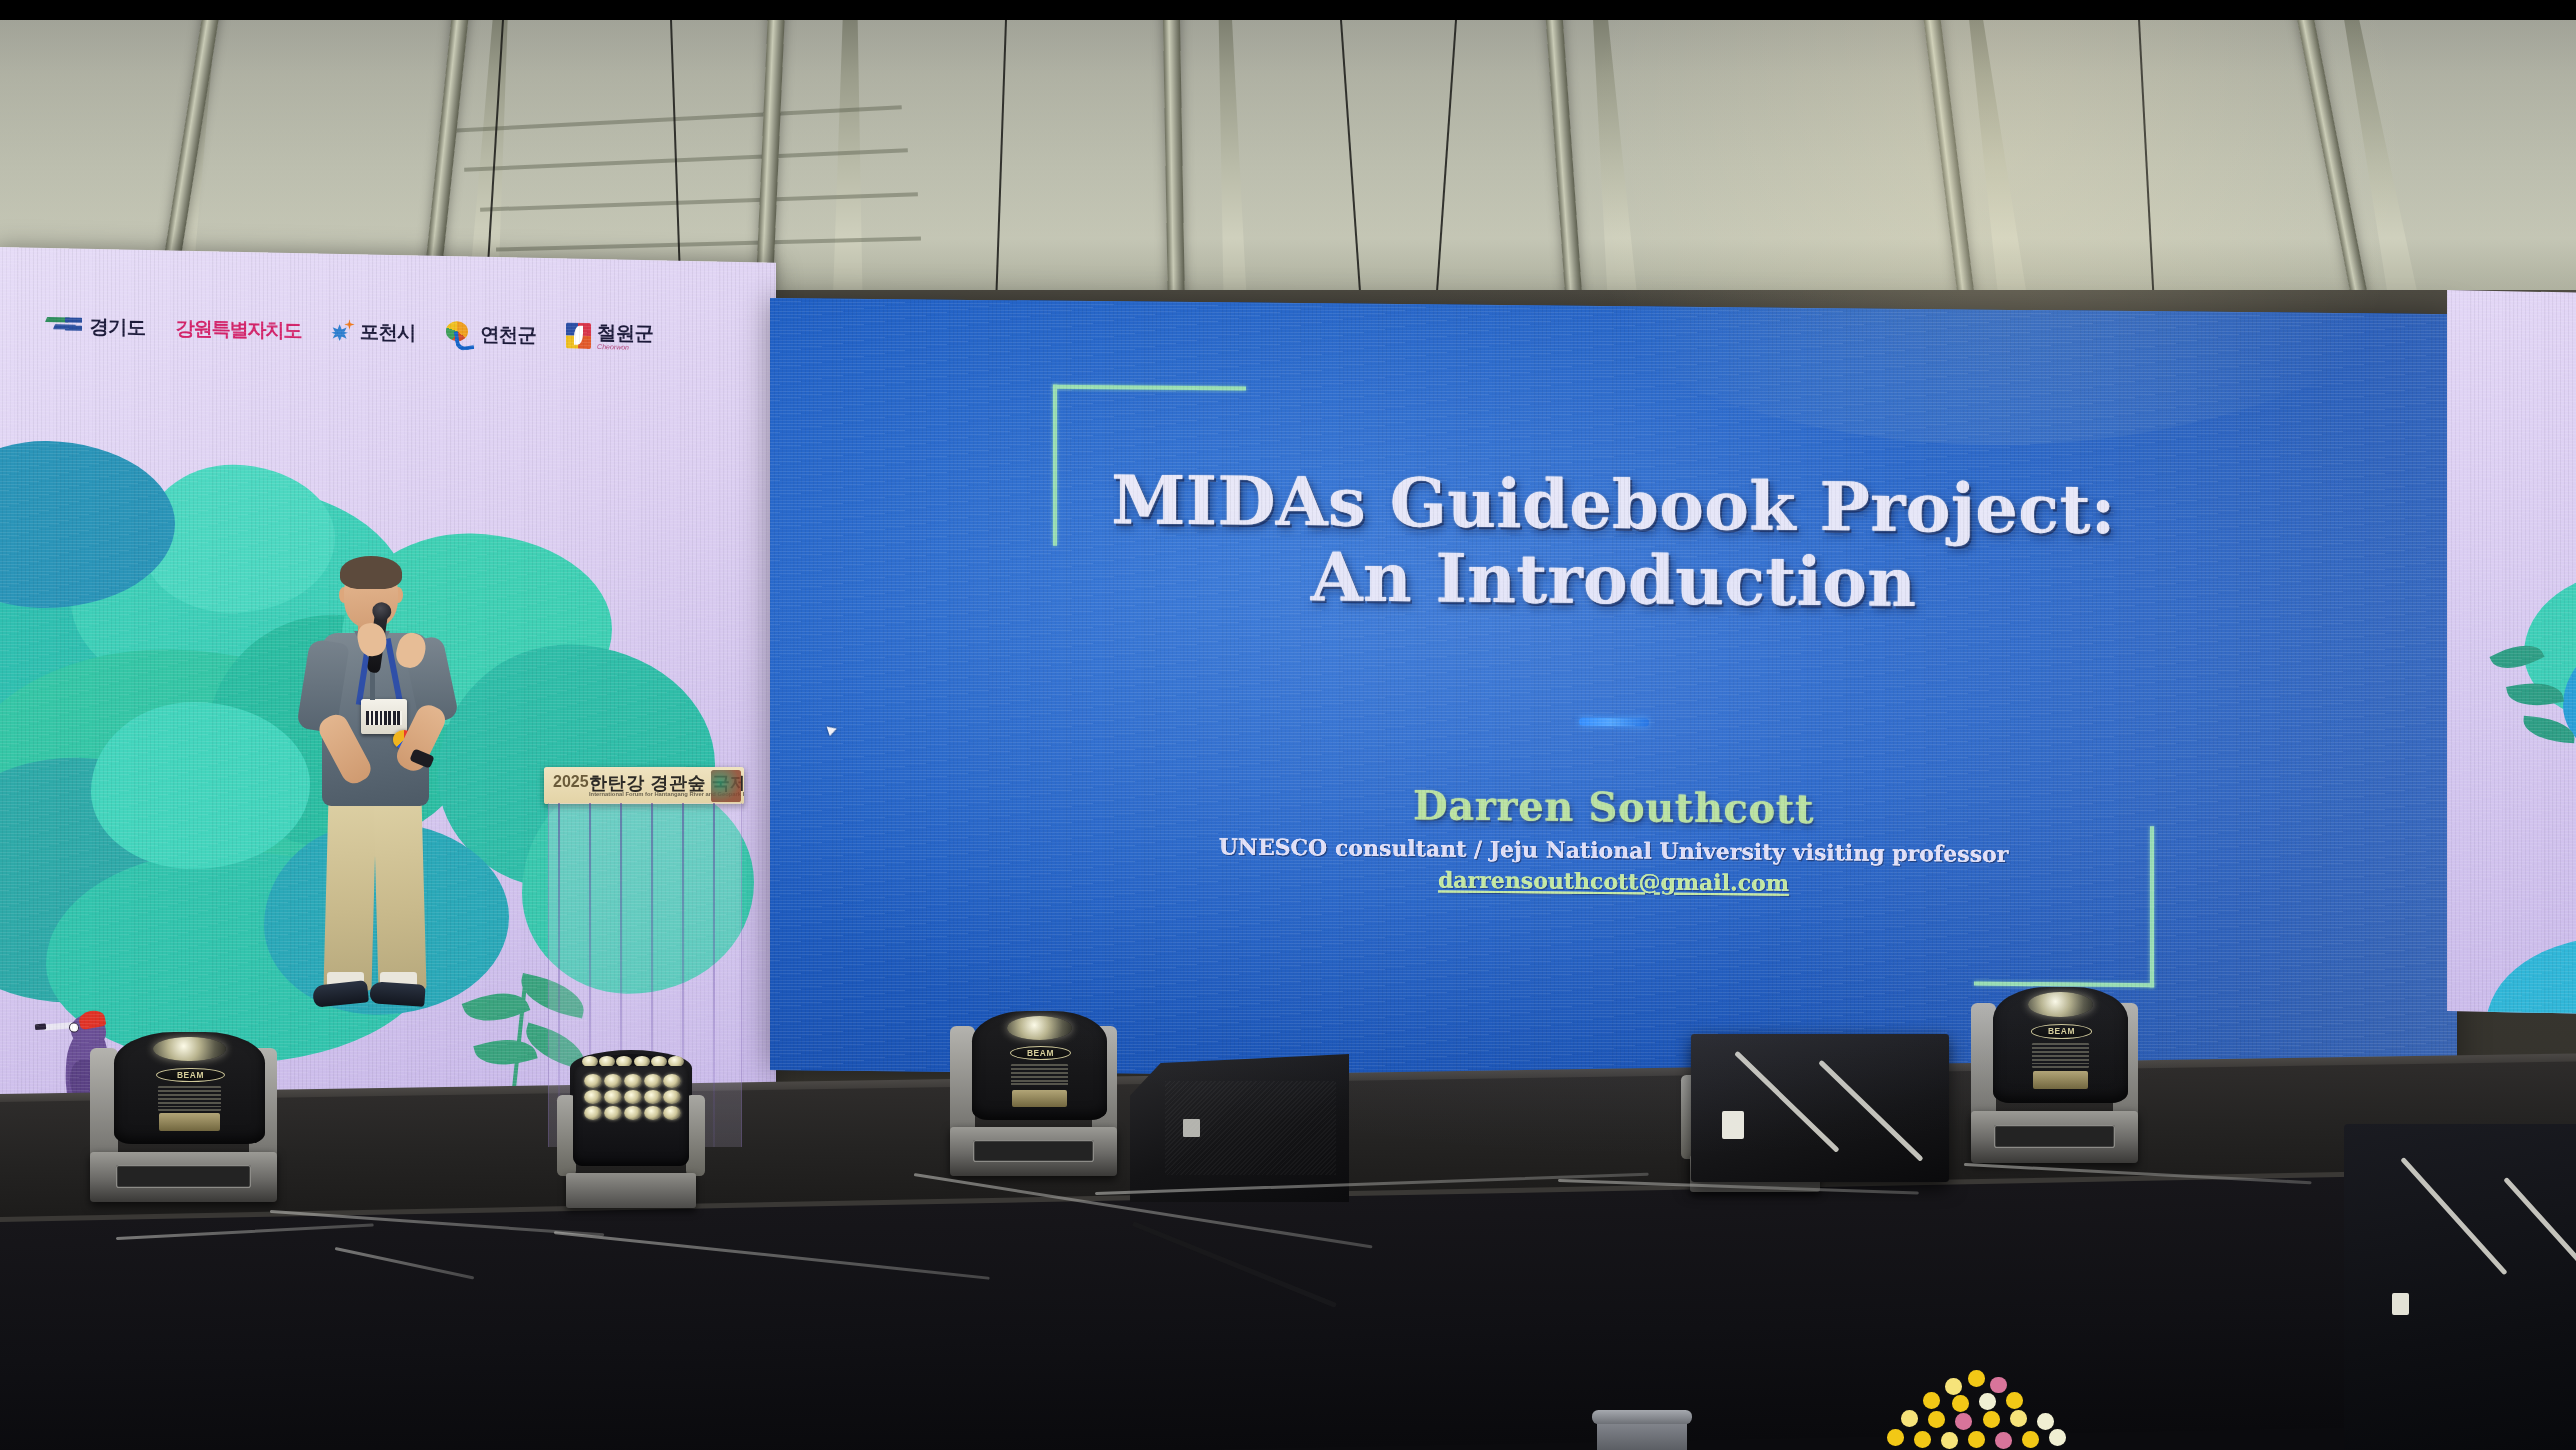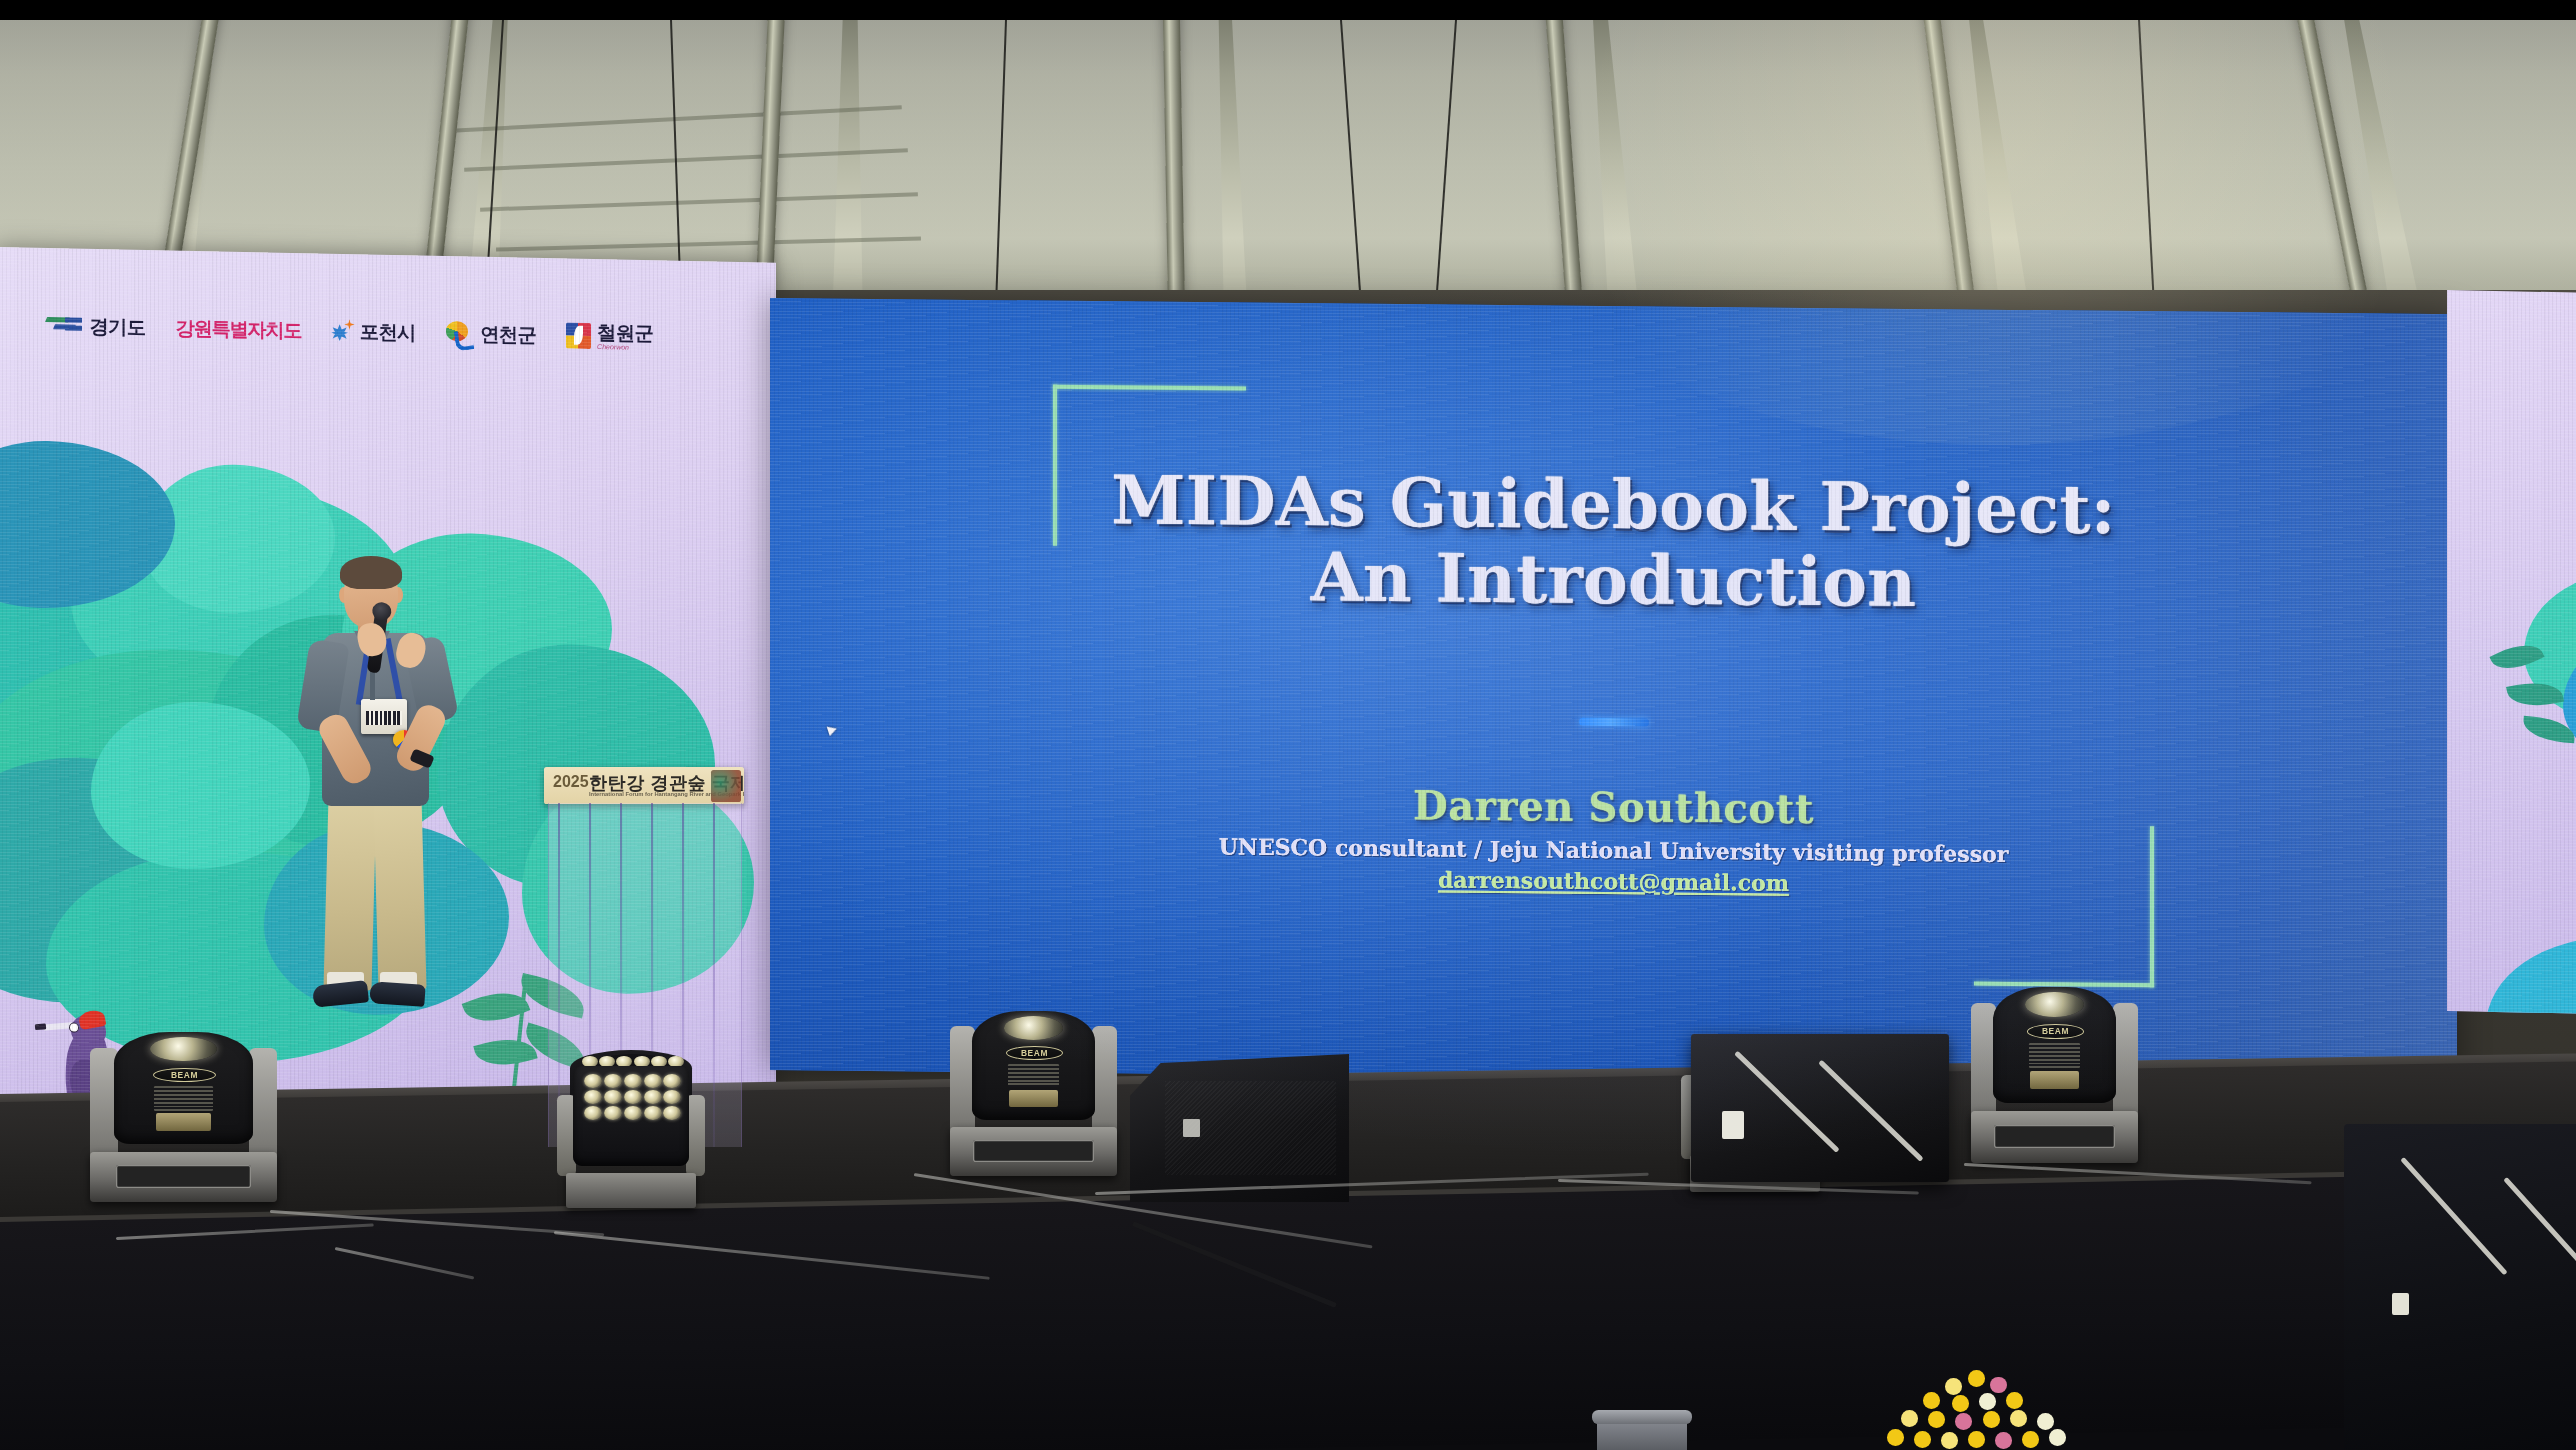--- a/index.html
+++ b/index.html
@@ -287,20 +287,21 @@
     background:linear-gradient(180deg,#b4b3ae,#74736f);
     border-radius:6.4px 6.4px 1.9px 1.9px;
   }
   .mover .yoke-l{left:0;}
   .mover .yoke-r{right:0;}
   .mover .head{
     position:absolute;left:13%;bottom:30%;width:74%;height:58%;
     background:linear-gradient(180deg,#1e1e20,#111113);
     border-radius:40% 40% 12% 12%/28% 28% 10% 10%;
     box-shadow:inset 0 -5.2px 11.6px rgba(0,0,0,.7);
+    padding-left:12px;
   }
   .mover .lens{
     position:absolute;left:26%;top:4%;width:48%;height:22%;
     border-radius:50%;
     background:radial-gradient(circle at 42% 38%,#fdfbe8,#b9b48f 35%,#5b5a4a 70%,#2a2a25);
     box-shadow:0 0 9px rgba(250,245,210,.45);
   }
   .mover .badge{
     position:absolute;left:28%;top:32%;width:44%;height:11%;
     border-radius:50%;

